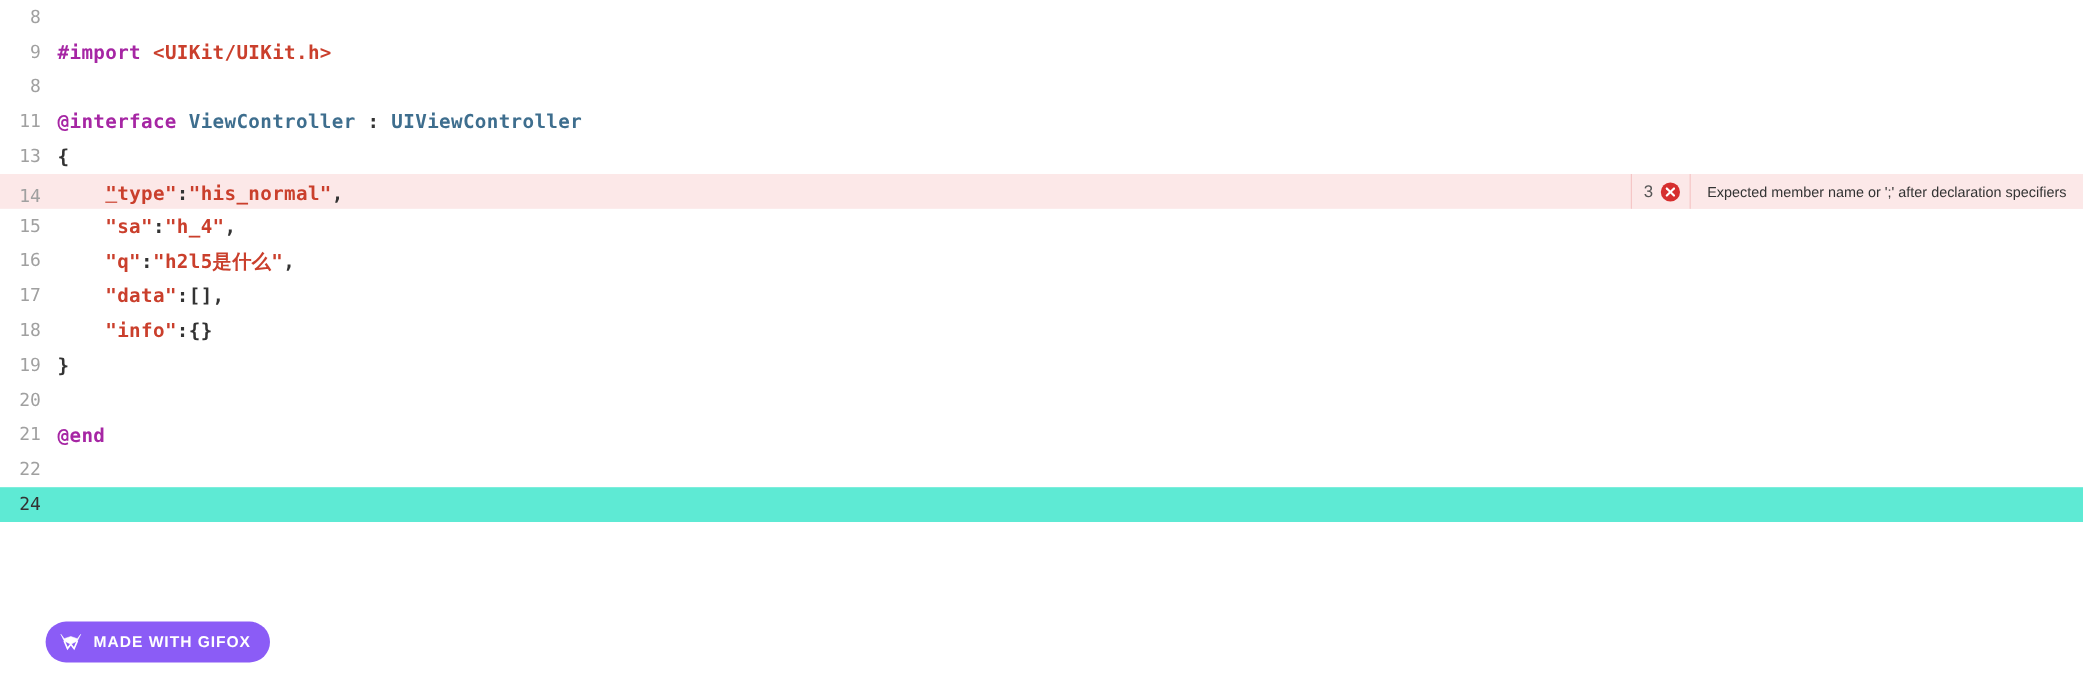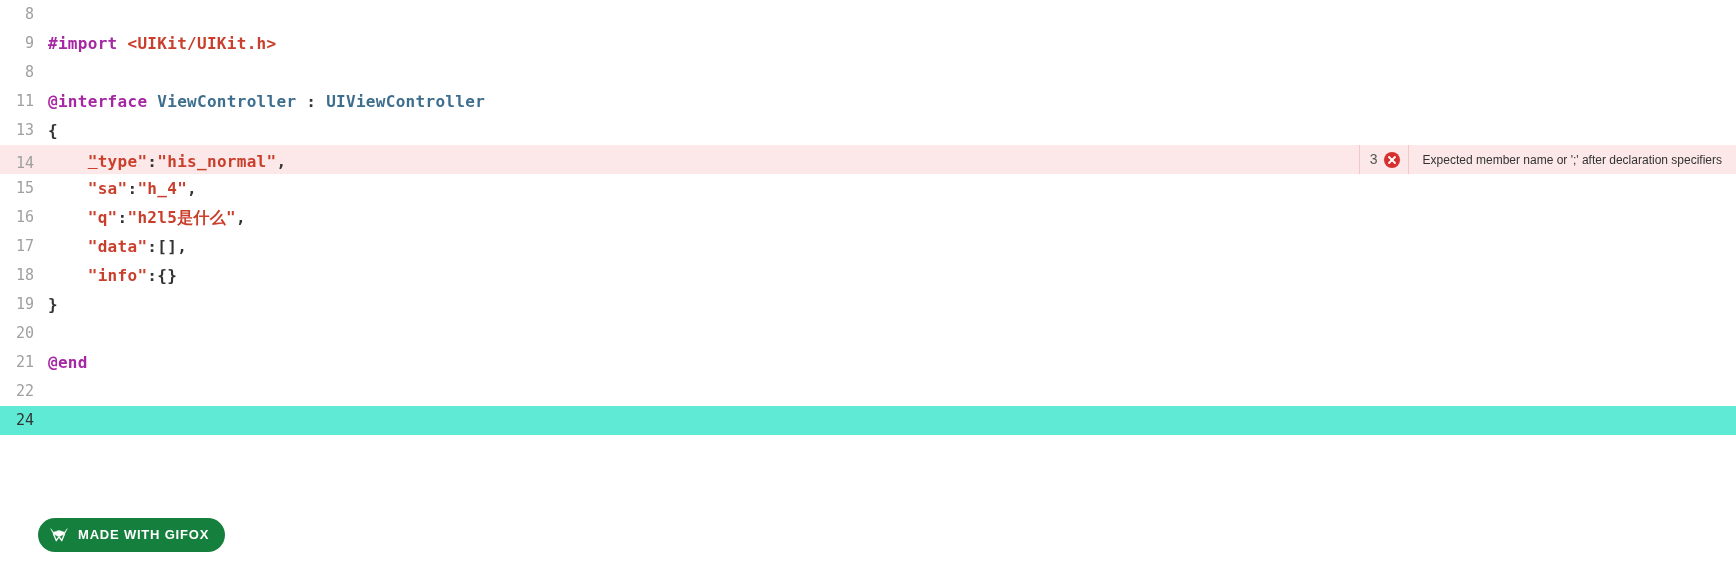--- a/index.html
+++ b/index.html
@@ -114,21 +114,21 @@
     }
     .error-msg {
       color: #333;
       font-family: -apple-system, BlinkMacSystemFont, sans-serif;
       font-size: 12px;
     }
     .gifox-badge {
       position: absolute;
       left: 38px;
       bottom: 28px;
-      background: #15803d;
+      background: #8b5cf6;
       color: #fff;
       border-radius: 18px;
       padding: 6px 16px 6px 10px;
       display: flex;
       align-items: center;
       gap: 8px;
       font-family: -apple-system, BlinkMacSystemFont, sans-serif;
       font-size: 13px;
       font-weight: 700;
       letter-spacing: 0.8px;

